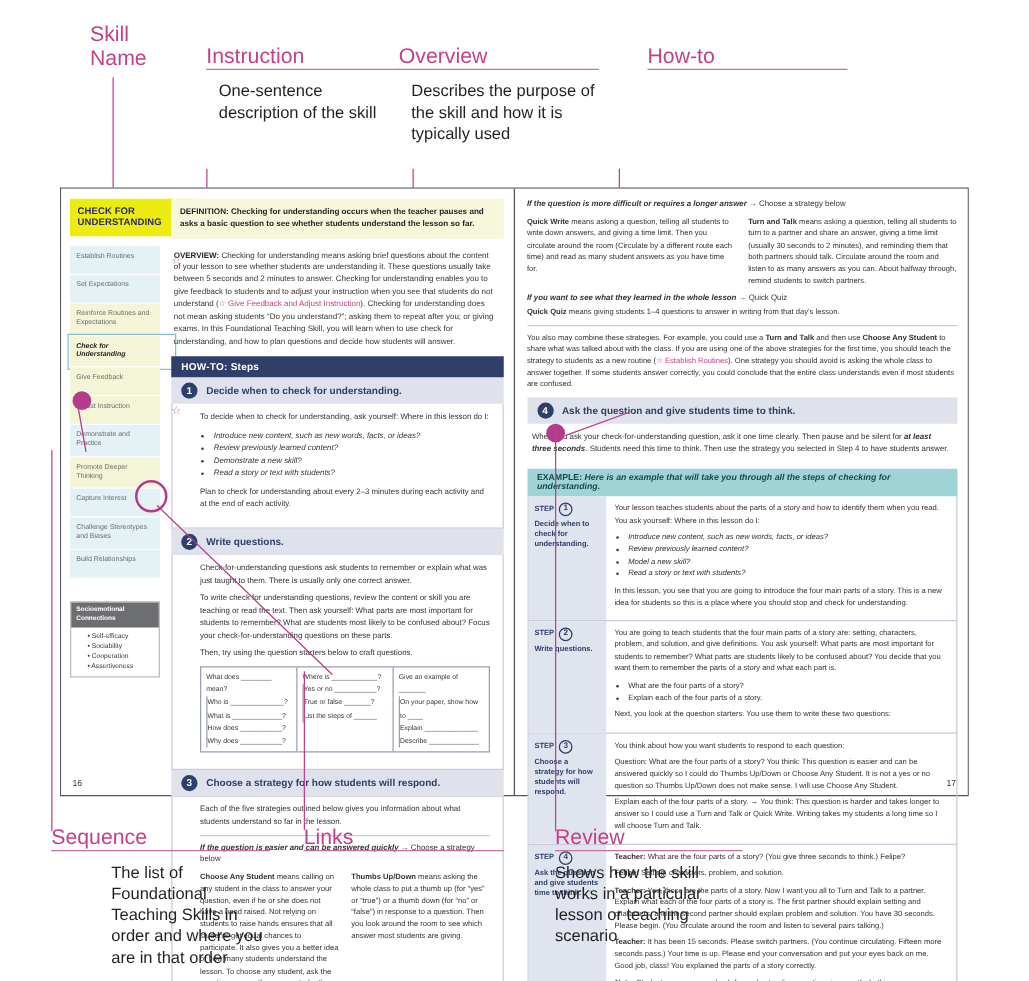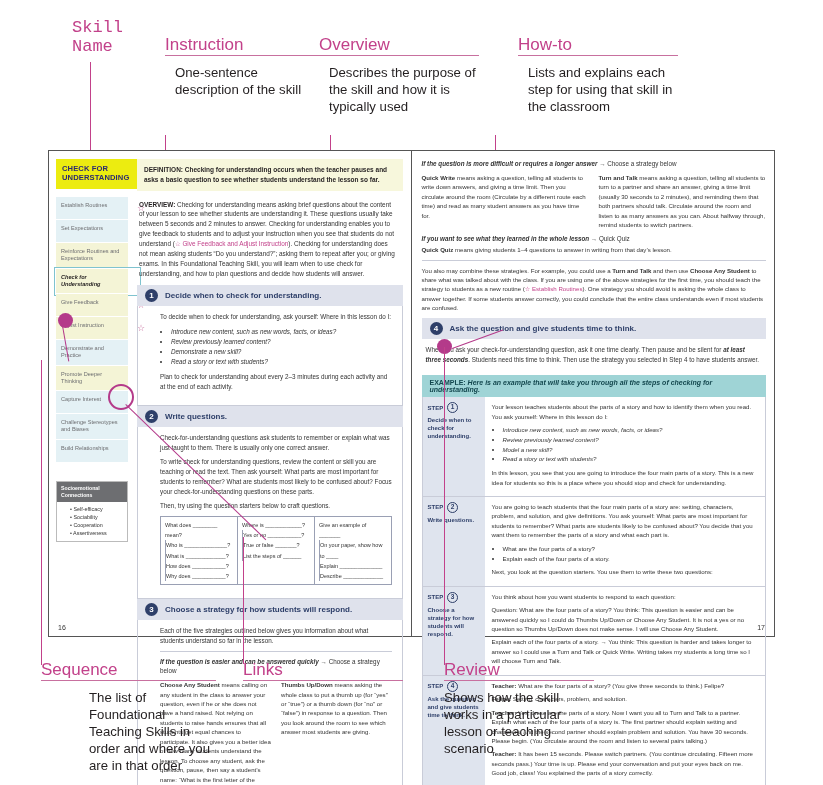--- a/index.html
+++ b/index.html
@@ -155,21 +155,21 @@
     display:flex; align-items:center; justify-content:center; font-size:6.5px;
   }
   .ex-content { flex:1; padding:5px 7px; font-size:6.1px; line-height:1.55; color:#333; }
   .ex-content p { margin:0 0 4px 0; }
   .ex-content ul { margin:0 0 4px 0; padding-left:11px; }
   .ex-content li { line-height:1.6; }
 </style>
 </head>
 <body>
 
-<div class="callout" style="left:72px; top:18px; width:70px;font-family:Liberation Mono, monospace;">
+<div class="callout" style="left:72px; top:18px; width:70px;">
   <div class="c-title">Skill
 Name</div>
 </div>
 <div class="vline" style="left:90px; top:62px; height:95px;"></div>
 <div class="dot" style="left:83px; top:158px;"></div>
 
 <div class="callout" style="left:165px; top:35px; width:155px;">
   <div class="c-title">Instruction</div>
   <div class="c-rule"></div>
   <div class="boxed" style="height:86px;">
@@ -186,23 +186,20 @@
     <div class="c-body">Describes the purpose of the skill and how it is typically used</div>
   </div>
 </div>
 <div class="vline" style="left:330px; top:135px; height:42px;"></div>
 <div class="diag" style="left:331px; top:177px; width:200px; transform:rotate(166deg);"></div>
 <div class="dot" style="left:176px; top:218px;"></div>
 
 <div class="callout" style="left:518px; top:35px; width:160px;">
   <div class="c-title">How-to</div>
   <div class="c-rule"></div>
-  <div class="boxed" style="height:86px;">
-    <div class="c-body">Lists and explains each step for using that skill in the classroom</div>
-  </div>
 </div>
 <div class="vline" style="left:495px; top:135px; height:45px;"></div>
 <div class="diag" style="left:496px; top:180px; width:290px; transform:rotate(160deg);"></div>
 <div class="dot" style="left:216px; top:267px;"></div>
 
 <div id="spread">
 
   <div class="page page-left">
 
     <div class="skillname">CHECK FOR UNDERSTANDING</div>
@@ -262,20 +259,21 @@
     <div class="pagenum" style="left:9px;">16</div>
 
     <div class="colL">
       <div class="definition">DEFINITION: Checking for understanding occurs when the teacher pauses and asks a basic question to see whether students understand the lesson so far.</div>
 
       <div class="overview">
         <b>OVERVIEW:</b><span> Checking for understanding means asking brief questions about the content of your lesson to see whether students are understanding it. These questions usually take between 5 seconds and 2 minutes to answer. Checking for understanding enables you to give feedback to students and to adjust your instruction when you see that students do not understand (</span><span class="lnk">☆ Give Feedback and Adjust Instruction</span><span>). Checking for understanding does not mean asking students “Do you understand?”; asking them to repeat after you; or giving exams. In this Foundational Teaching Skill, you will learn when to use check for understanding, and how to plan questions and decide how students will answer.</span>
       </div>
 
       <div>
+        <div class="howto-head">HOW-TO: Steps</div>
 
         <div class="step-head">
           <div class="step-num">1</div>
           <div class="step-title">Decide when to check for understanding.</div>
         </div>
         <div class="howto-box step-body">
           <p>To decide when to check for understanding, ask yourself: Where in this lesson do I:</p>
           <ul id="s1-bullets">
               <li>Introduce new content, such as new words, facts, or ideas?</li>
               <li>Review previously learned content?</li>

